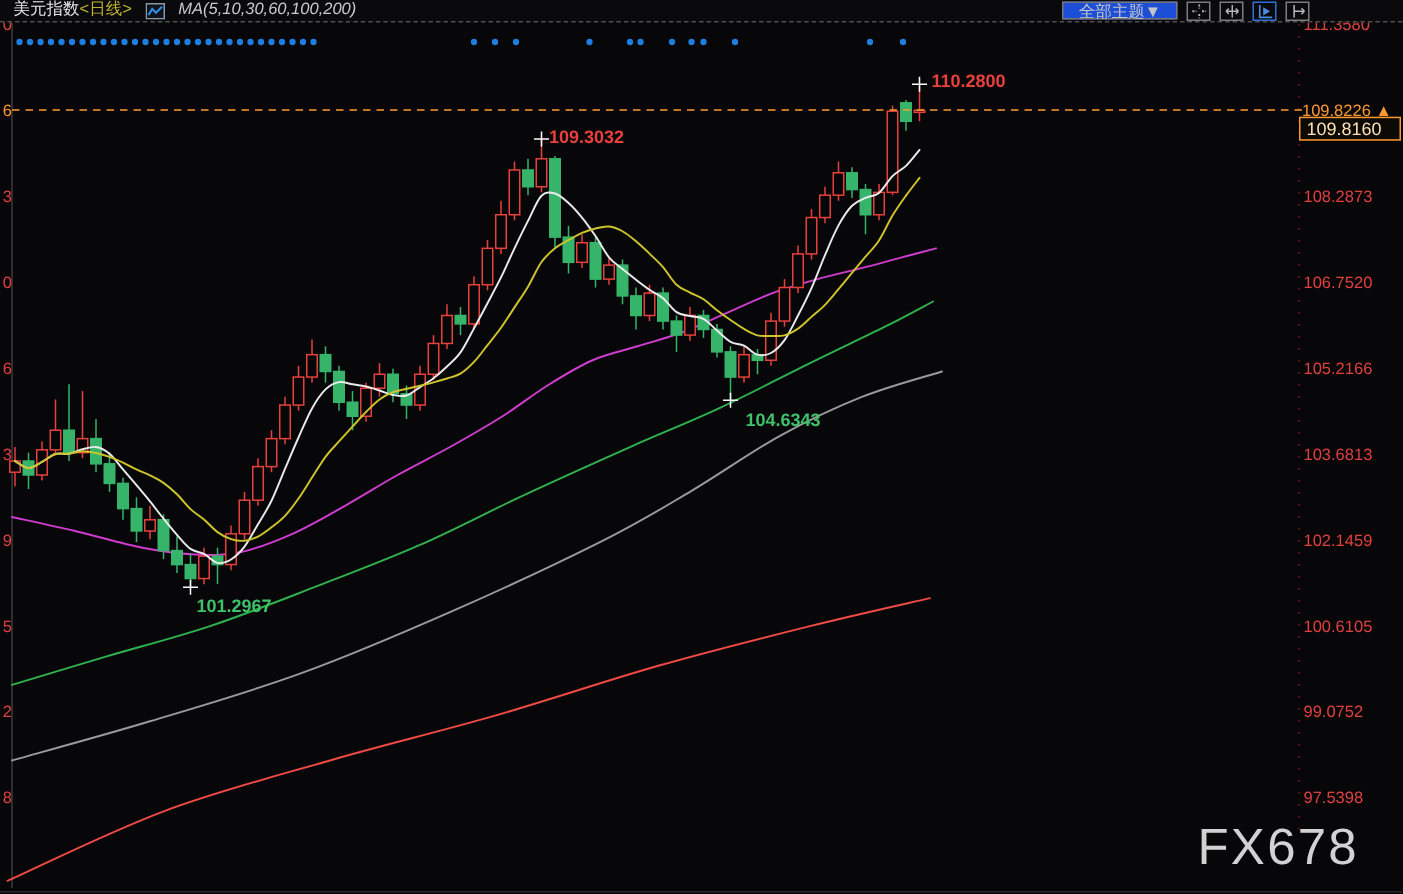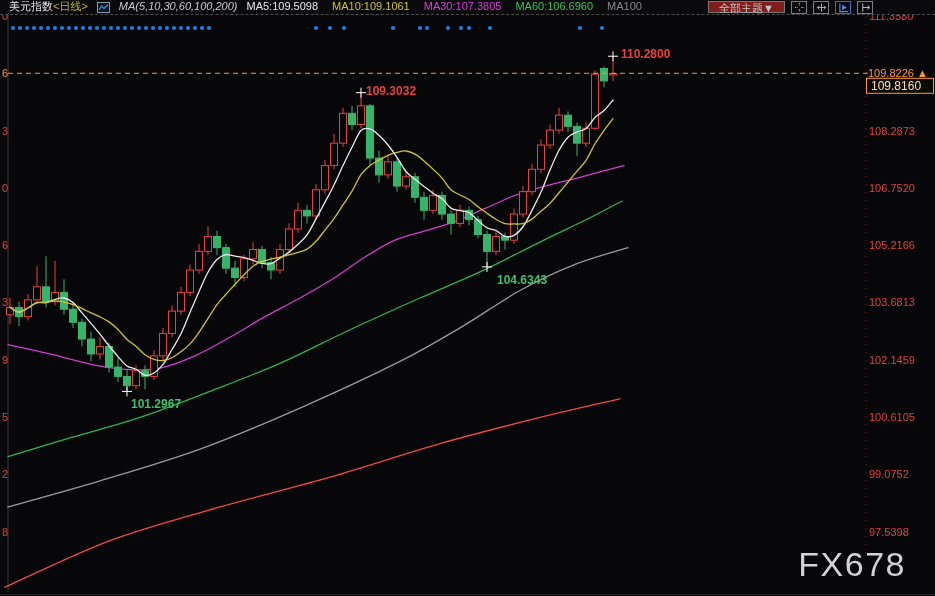--- a/index.html
+++ b/index.html
@@ -8,21 +8,21 @@
   #toolbar{position:absolute;top:0;left:0;width:935px;height:15px;z-index:3;
            display:flex;gap:9px;padding-left:9px;box-sizing:border-box;
            background:#0a0a0d;border-bottom:1px dashed #4e4e4e;font-size:11px;line-height:13px;white-space:nowrap;}
   .t-sym{color:#e6e6e6;}
   .t-per{color:#c2b22e;}
   .t-ma-group{color:#c9c9c9;font-style:italic;}
   .t-icon{display:inline-flex;align-items:center;}
   #ma-values{display:flex;gap:14px;}
   #right-tools{margin-left:auto;margin-right:62px;display:flex;align-items:center;gap:6px;}
   #theme-btn{border:1px solid #777;color:#c5c5c5;padding:0 10px;height:12px;line-height:12px;
-             font-size:11px;background:#7f1d1d;cursor:pointer;}
+             font-size:11px;background:#1d4ed8;cursor:pointer;}
   .tool-btn{width:16px;height:13px;border:1px solid #7d7d7d;background:#0a0a0d;display:inline-flex;
             align-items:center;justify-content:center;padding:0;cursor:pointer;}
   .tool-btn.active{border-color:#2f6fd8;}
   svg text{font-family:"Liberation Sans",sans-serif;}
   #chart{position:absolute;top:0;left:0;z-index:1;}
 </style>
 </head>
 <body>
 
 <svg id="chart" width="935" height="596" viewBox="0 0 935 596">
@@ -250,27 +250,20 @@
   <span>
     <span class="t-sym">美元指数</span><span class="t-per">&lt;日线&gt;</span>
   </span>
   <span class="t-icon">
     <svg width="13" height="11" viewBox="0 0 13 11">
       <rect x="0.5" y="0.5" width="12" height="10" fill="#10131c" stroke="#8899aa"></rect>
       <polyline points="2,8 4.5,4 7,6.5 11,2.5" fill="none" stroke="#2f8fe8" stroke-width="1.4"></polyline>
     </svg>
   </span>
   <span class="t-ma-group">MA(5,10,30,60,100,200)</span>
-  <span id="ma-values">
-      <span style="color: rgb(232, 232, 232);">MA5:109.5098</span>
-      <span style="color: rgb(207, 195, 43);">MA10:109.1061</span>
-      <span style="color: rgb(217, 63, 217);">MA30:107.3805</span>
-      <span style="color: rgb(53, 196, 87);">MA60:106.6960</span>
-      <span style="color: rgb(138, 138, 138);">MA100</span>
-    </span>
   <span id="right-tools">
     <button id="theme-btn">全部主题▼</button>
     <button class="tool-btn">
       <svg width="11" height="11" viewBox="0 0 12 12">
           <path d="M6 1v3M6 8v3M1 6h3M8 6h3" stroke="#b8b8b8" stroke-width="1.3" stroke-dasharray="1.5 1"></path>
         </svg>
     </button>
     <button class="tool-btn">
       <svg width="11" height="11" viewBox="0 0 12 12">
           <path d="M6 1.5v9M1.5 6h9M1.5 6l2-2M1.5 6l2 2M10.5 6l-2-2M10.5 6l-2 2" stroke="#b8b8b8" stroke-width="1" fill="none"></path>

